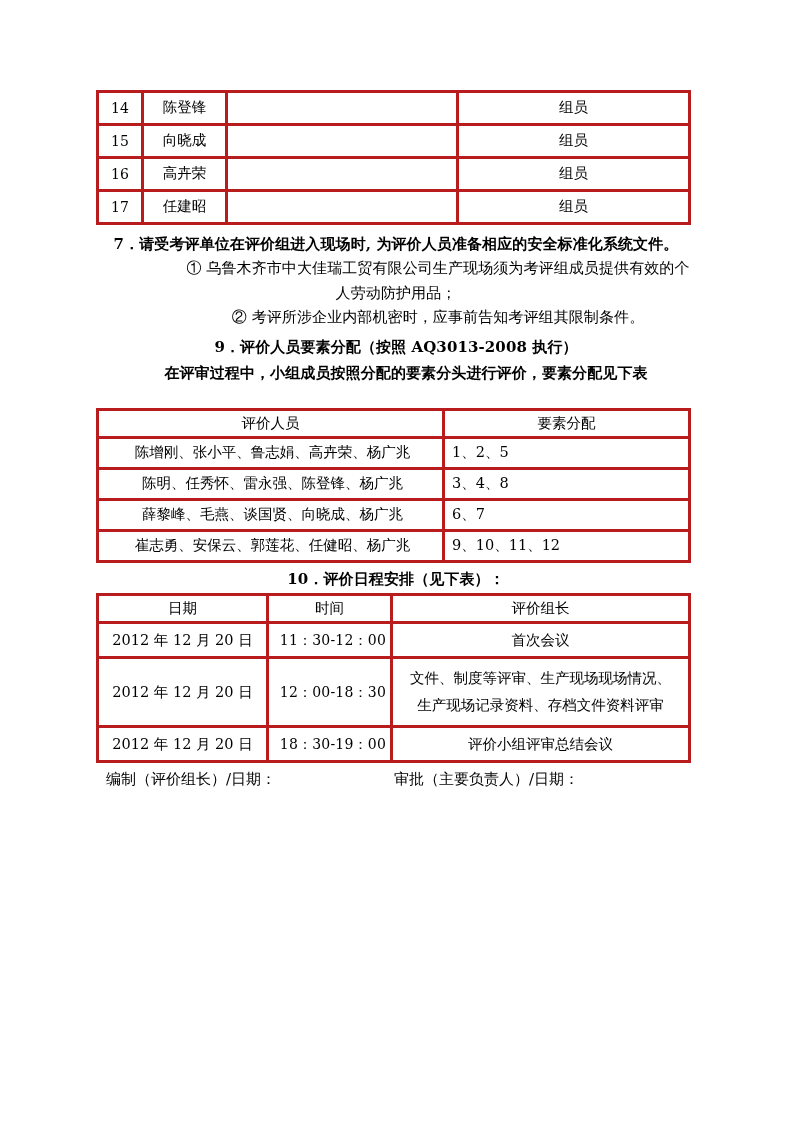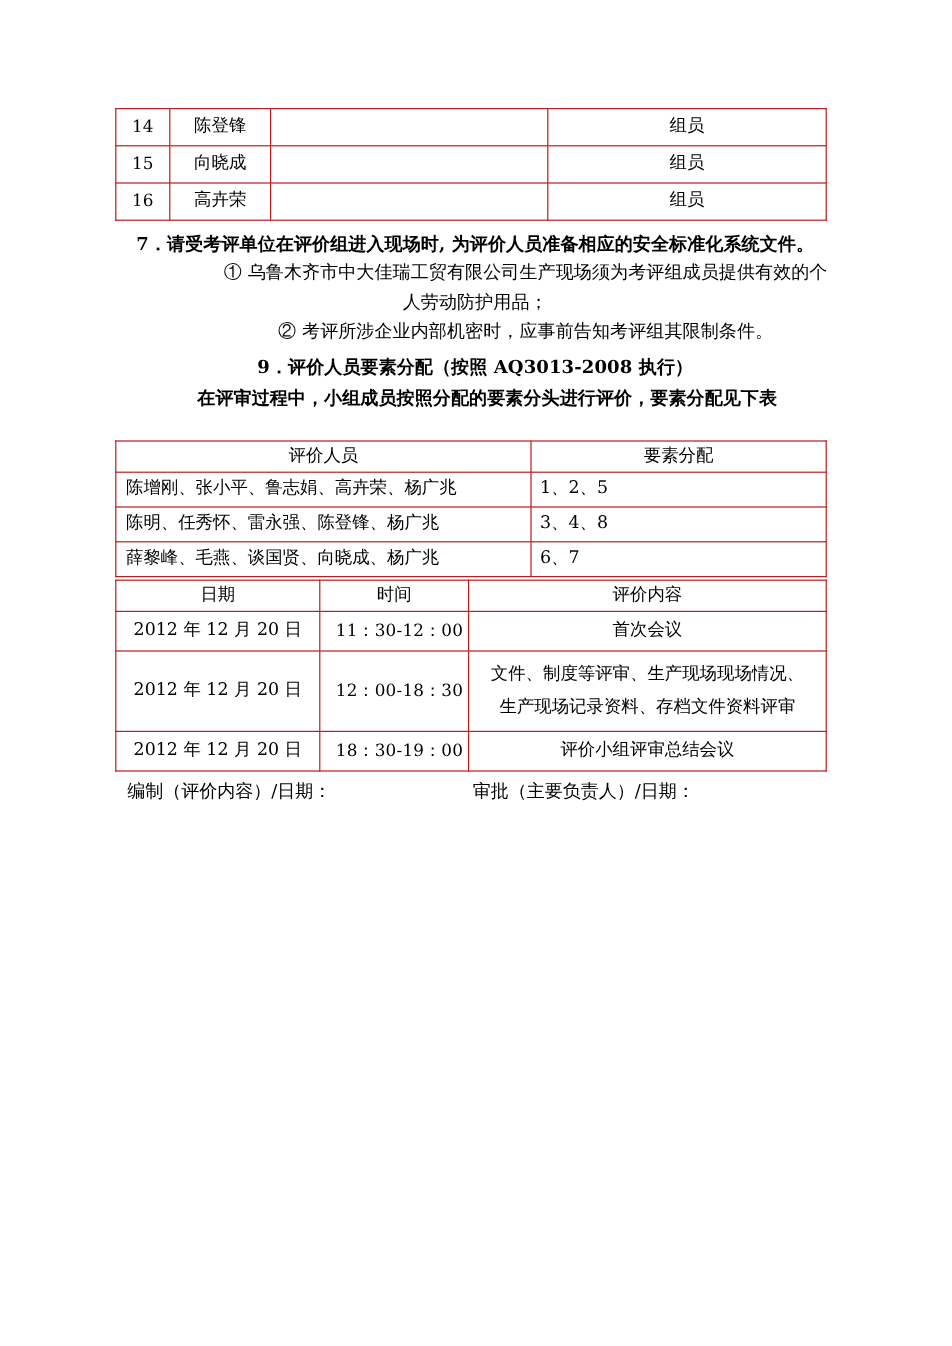--- a/index.html
+++ b/index.html
@@ -30,21 +30,21 @@
   }
 
   
   table.doc-table {
     border-collapse: collapse;
     table-layout: fixed;
     width: 592px;
     margin: 0;
   }
   table.doc-table td, table.doc-table th {
-    border: 1px solid #b91c1c;
+    border: 3px solid #b91c1c;
     padding: 2px 4px;
     font-weight: normal;
     font-size: 14.5px;
     line-height: 1.45;
     vertical-align: middle;
   }
   .c { text-align: center; }
   .l { text-align: left; }
 
   
@@ -53,21 +53,21 @@
   #members-table .col-name  { width: 84px; }
   #members-table .col-blank { width: 231px; }
   #members-table .col-role  { width: 232px; }
   #members-table .num { font-size: 14px; }
 
   
   #elements-table { width: 592px; }
   #elements-table td { height: 24px; }
   #elements-table .col-people { width: 346px; }
   #elements-table .col-elem   { width: 246px; }
-  #elements-table .people-cell { padding-left: 8px; }
+  #elements-table .people-cell { padding-left: 8px; text-align: center; }
   #elements-table .elem-cell { padding-left: 7px; }
 
   
   #schedule-table { width: 592px; }
   #schedule-table .col-date { width: 170px; }
   #schedule-table .col-time { width: 124px; }
   #schedule-table .col-item { width: 298px; }
   #schedule-table td { height: 28px; }
   #schedule-table td.tall { height: 62px; }
   #schedule-table .time-cell { font-size: 14px; letter-spacing: .2px; text-align: right; }
@@ -126,20 +126,26 @@
           <td class="c">向晓成</td>
           <td class="c"></td>
           <td class="c">组员</td>
         </tr>
         <tr>
           <td class="c num">16</td>
           <td class="c">高卉荣</td>
           <td class="c"></td>
           <td class="c">组员</td>
         </tr>
+        <tr>
+          <td class="c num">17</td>
+          <td class="c">任建昭</td>
+          <td class="c"></td>
+          <td class="c">组员</td>
+        </tr>
       </tbody>
     </table>
 
     <p class="para bold gap-above-7">7．请受考评单位在评价组进入现场时, 为评价人员准备相应的安全标准化系统文件。</p>
 
     <p class="para item-indent">①  乌鲁木齐市中大佳瑞工贸有限公司生产现场须为考评组成员提供有效的个人劳动防护用品；</p>
     <p class="para item-indent">②  考评所涉企业内部机密时，应事前告知考评组其限制条件。</p>
 
     <p class="para bold sec9">9．评价人员要素分配（按照 AQ3013-2008 执行）</p>
     <p class="para bold sec9-sub">在评审过程中，小组成员按照分配的要素分头进行评价，要素分配见下表</p>
@@ -163,37 +169,42 @@
           <td class="l elem-cell">1、2、5</td>
         </tr>
         <tr>
           <td class="l people-cell">陈明、任秀怀、雷永强、陈登锋、杨广兆</td>
           <td class="l elem-cell">3、4、8</td>
         </tr>
         <tr>
           <td class="l people-cell">薛黎峰、毛燕、谈国贤、向晓成、杨广兆</td>
           <td class="l elem-cell">6、7</td>
         </tr>
+        <tr>
+          <td class="l people-cell">崔志勇、安保云、郭莲花、任健昭、杨广兆</td>
+          <td class="l elem-cell">9、10、11、12</td>
+        </tr>
       </tbody>
     </table>
 
+    <p class="para bold sec10">10．评价日程安排（见下表）：</p>
 
     <div class="spacer-before-schedule"></div>
 
     <table class="doc-table" id="schedule-table">
       <colgroup>
           <col class="col-date">
           <col class="col-time">
           <col class="col-item">
         </colgroup>
       <thead>
         <tr>
           <th class="c">日期</th>
           <th class="c">时间</th>
-          <th class="c">评价内容</th>
+          <th class="c">评价组长</th>
         </tr>
       </thead>
       <tbody>
         <tr>
           <td class="c">2012 年 12 月 20 日</td>
           <td class="c time-cell">11：30-12：00</td>
           <td class="c">首次会议</td>
         </tr>
         <tr>
           <td class="c tall">2012 年 12 月 20 日</td>
@@ -205,18 +216,18 @@
         </tr>
         <tr>
           <td class="c">2012 年 12 月 20 日</td>
           <td class="c time-cell">18：30-19：00</td>
           <td class="c">评价小组评审总结会议</td>
         </tr>
       </tbody>
     </table>
 
     <div class="footer-row">
-      <div class="footer-left">编制（评价内容）/日期：</div>
+      <div class="footer-left">编制（评价组长）/日期：</div>
       <div class="footer-right">审批（主要负责人）/日期：</div>
     </div>
 
   </div>
 </div>
 
 </body></html>

